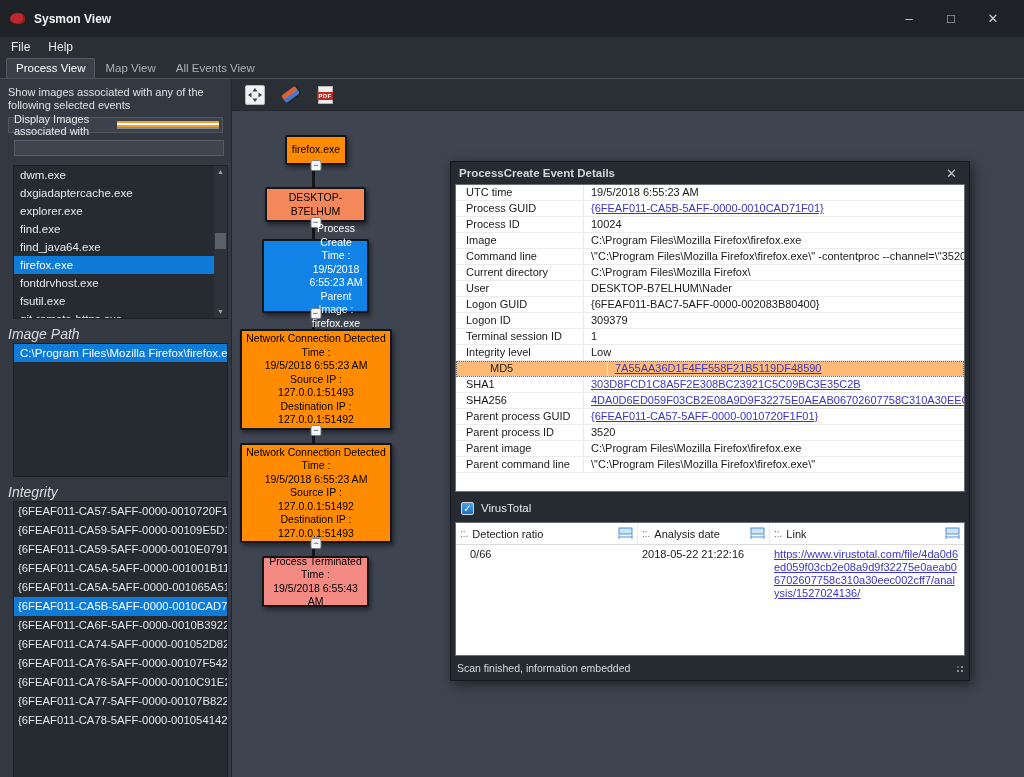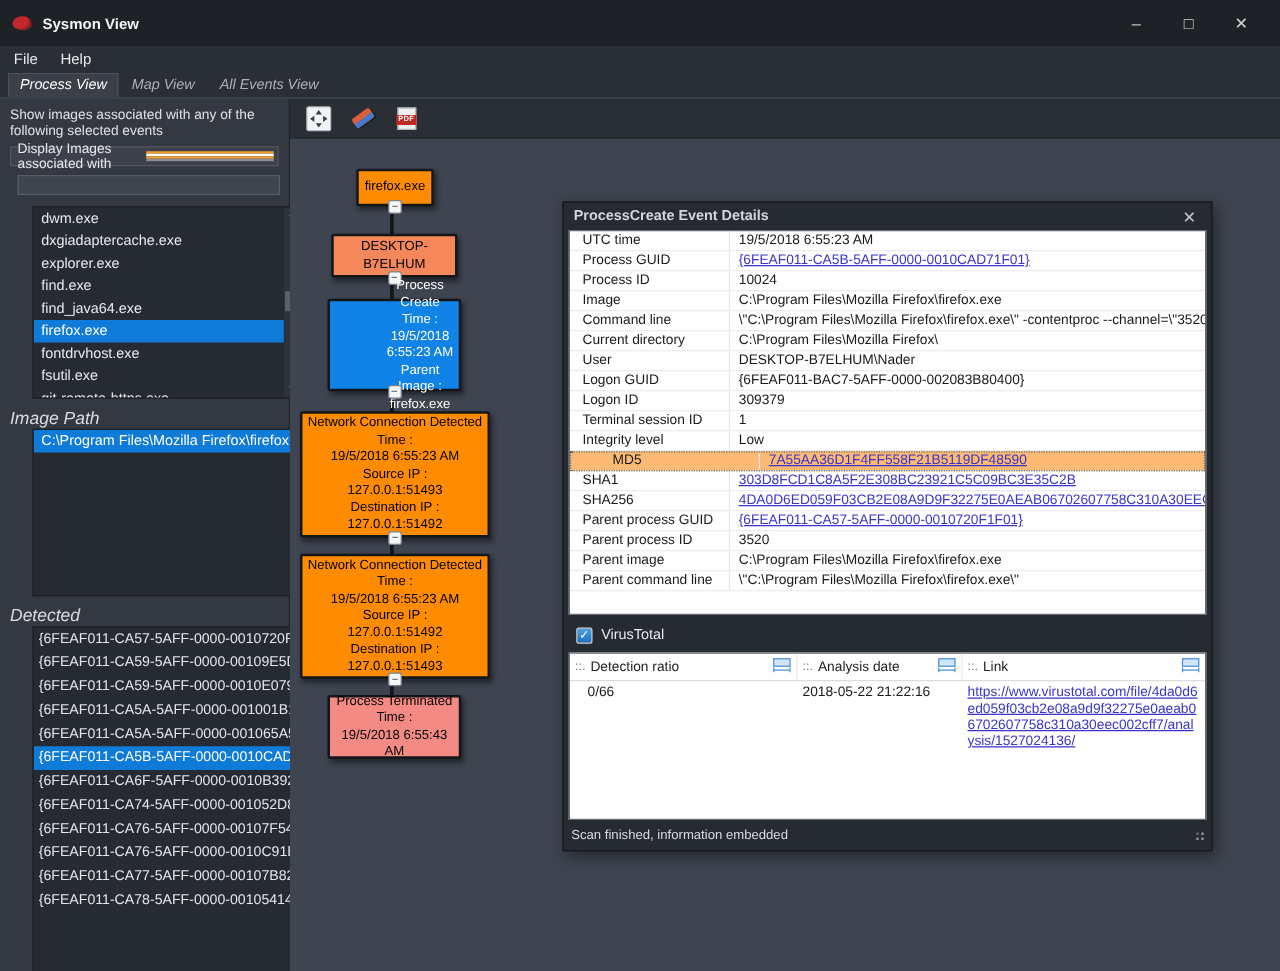--- a/index.html
+++ b/index.html
@@ -11,35 +11,35 @@
   .app-icon { width:15px; height:11px; background:#c1272d; border-radius:55% 45% 50% 60%/60% 55% 45% 50%; box-shadow:inset -2px -1px 0 #8f1d22; }
   .app-title { font-size:12px; font-weight:bold; margin-left:9px; color:#f2f3f4; }
   .win-controls { margin-left:auto; display:flex; }
   .win-btn { width:42px; text-align:center; font-size:13px; color:#cfd1d4; cursor:default; }
 
   
   .menubar { height:20px; display:flex; align-items:center; padding-left:2px; background:#2a2e35; }
   .menu-item { padding:2px 9px; font-size:12px; color:#e8eaec; }
 
   
-  .tabbar { height:22px; display:flex; align-items:flex-end; padding-left:6px; background:#2a2e35; border-bottom:1px solid #4a4e57;font-style:italic; }
+  .tabbar { height:22px; display:flex; align-items:flex-end; padding-left:6px; background:#2a2e35; border-bottom:1px solid #4a4e57; }
   .tab { padding:3px 9px 4px; font-size:11.5px; color:#aeb1b6; border:1px solid transparent; border-bottom:none; }
   .tab.active { background:#3a3f48; color:#ffffff; border-color:#555a63; border-radius:2px 2px 0 0; }
 
   
   .main { display:flex; height:709px; }
   .sidebar { width:232px; background:#343841; border-right:1px solid #22252b; padding:5px 0 0 0; flex:none; }
   .sb-header { font-size:11px; line-height:12.5px; color:#dfe1e4; padding:2px 10px 0 8px; }
   .display-bar { margin:6px 8px 0 8px; height:16px; background:#3c414b; border:1px solid #51565f; display:flex; align-items:center; padding:0 3px 0 5px; }
   .display-bar span { font-size:11px; color:#e8eaec; flex:1; }
   .lines-icon { width:12px; height:11px; display:flex; flex-direction:column; justify-content:space-between; padding:1px 0; }
   .lines-icon i { display:block; height:2px; }
   .filter-input { margin:7px 8px 0 14px; height:16px; background:#3f444e; border:1px solid #565b64; width:210px; display:block; color:#fff; font-size:11px; padding:0 3px; }
 
-  .listbox { background:#262a31; border:1px solid #1d2025; margin-left:26px; width:215px; position:relative; overflow:hidden; }
+  .listbox { background:#262a31; border:1px solid #1d2025; margin-left:13px; width:215px; position:relative; overflow:hidden; }
   .images-box { margin-top:9px; height:154px; }
   .lb-row { height:18px; line-height:18px; font-size:11.5px; color:#e8eaec; padding-left:6px; white-space:nowrap; }
   .lb-row.sel { background:#0f7bd8; color:#fff; }
   .scrollbar { position:absolute; top:0; right:0; width:13px; height:100%; background:#2e323a; display:flex; flex-direction:column; align-items:center; }
   .sb-arrow { font-size:7px; color:#9da0a6; height:12px; line-height:12px; }
   .sb-arrow.down { margin-top:auto; }
   .sb-thumb { position:absolute; top:44%; right:1px; width:11px; height:16px; background:#5a5f68; }
 
   .section-label { font-size:14px; color:#d9dbde; margin:7px 0 1px 8px;font-style:italic; }
   .path-box { height:134px; }
@@ -156,21 +156,21 @@
         <div class="lb-row">fontdrvhost.exe</div>
         <div class="lb-row">fsutil.exe</div>
         <div class="lb-row">git-remote-https.exe</div>
       </div>
 
     <div class="section-label">Image Path</div>
     <div class="listbox path-box" id="path-list">
         <div class="lb-row sel">C:\Program Files\Mozilla Firefox\firefox.exe</div>
       </div>
 
-    <div class="section-label">Detected</div>
+    <div class="section-label">Integrity</div>
     <div class="listbox sessions-box" id="sessions-list">
         <div class="sess-row">{6FEAF011-CA57-5AFF-0000-0010720F1F01}</div>
         <div class="sess-row">{6FEAF011-CA59-5AFF-0000-00109E5D1F01}</div>
         <div class="sess-row">{6FEAF011-CA59-5AFF-0000-0010E0791F01}</div>
         <div class="sess-row">{6FEAF011-CA5A-5AFF-0000-001001B11F01}</div>
         <div class="sess-row">{6FEAF011-CA5A-5AFF-0000-001065A51F01}</div>
         <div class="sess-row sel">{6FEAF011-CA5B-5AFF-0000-0010CAD71F01}</div>
         <div class="sess-row">{6FEAF011-CA6F-5AFF-0000-0010B3922001}</div>
         <div class="sess-row">{6FEAF011-CA74-5AFF-0000-001052D82301}</div>
         <div class="sess-row">{6FEAF011-CA76-5AFF-0000-00107F542501}</div>

